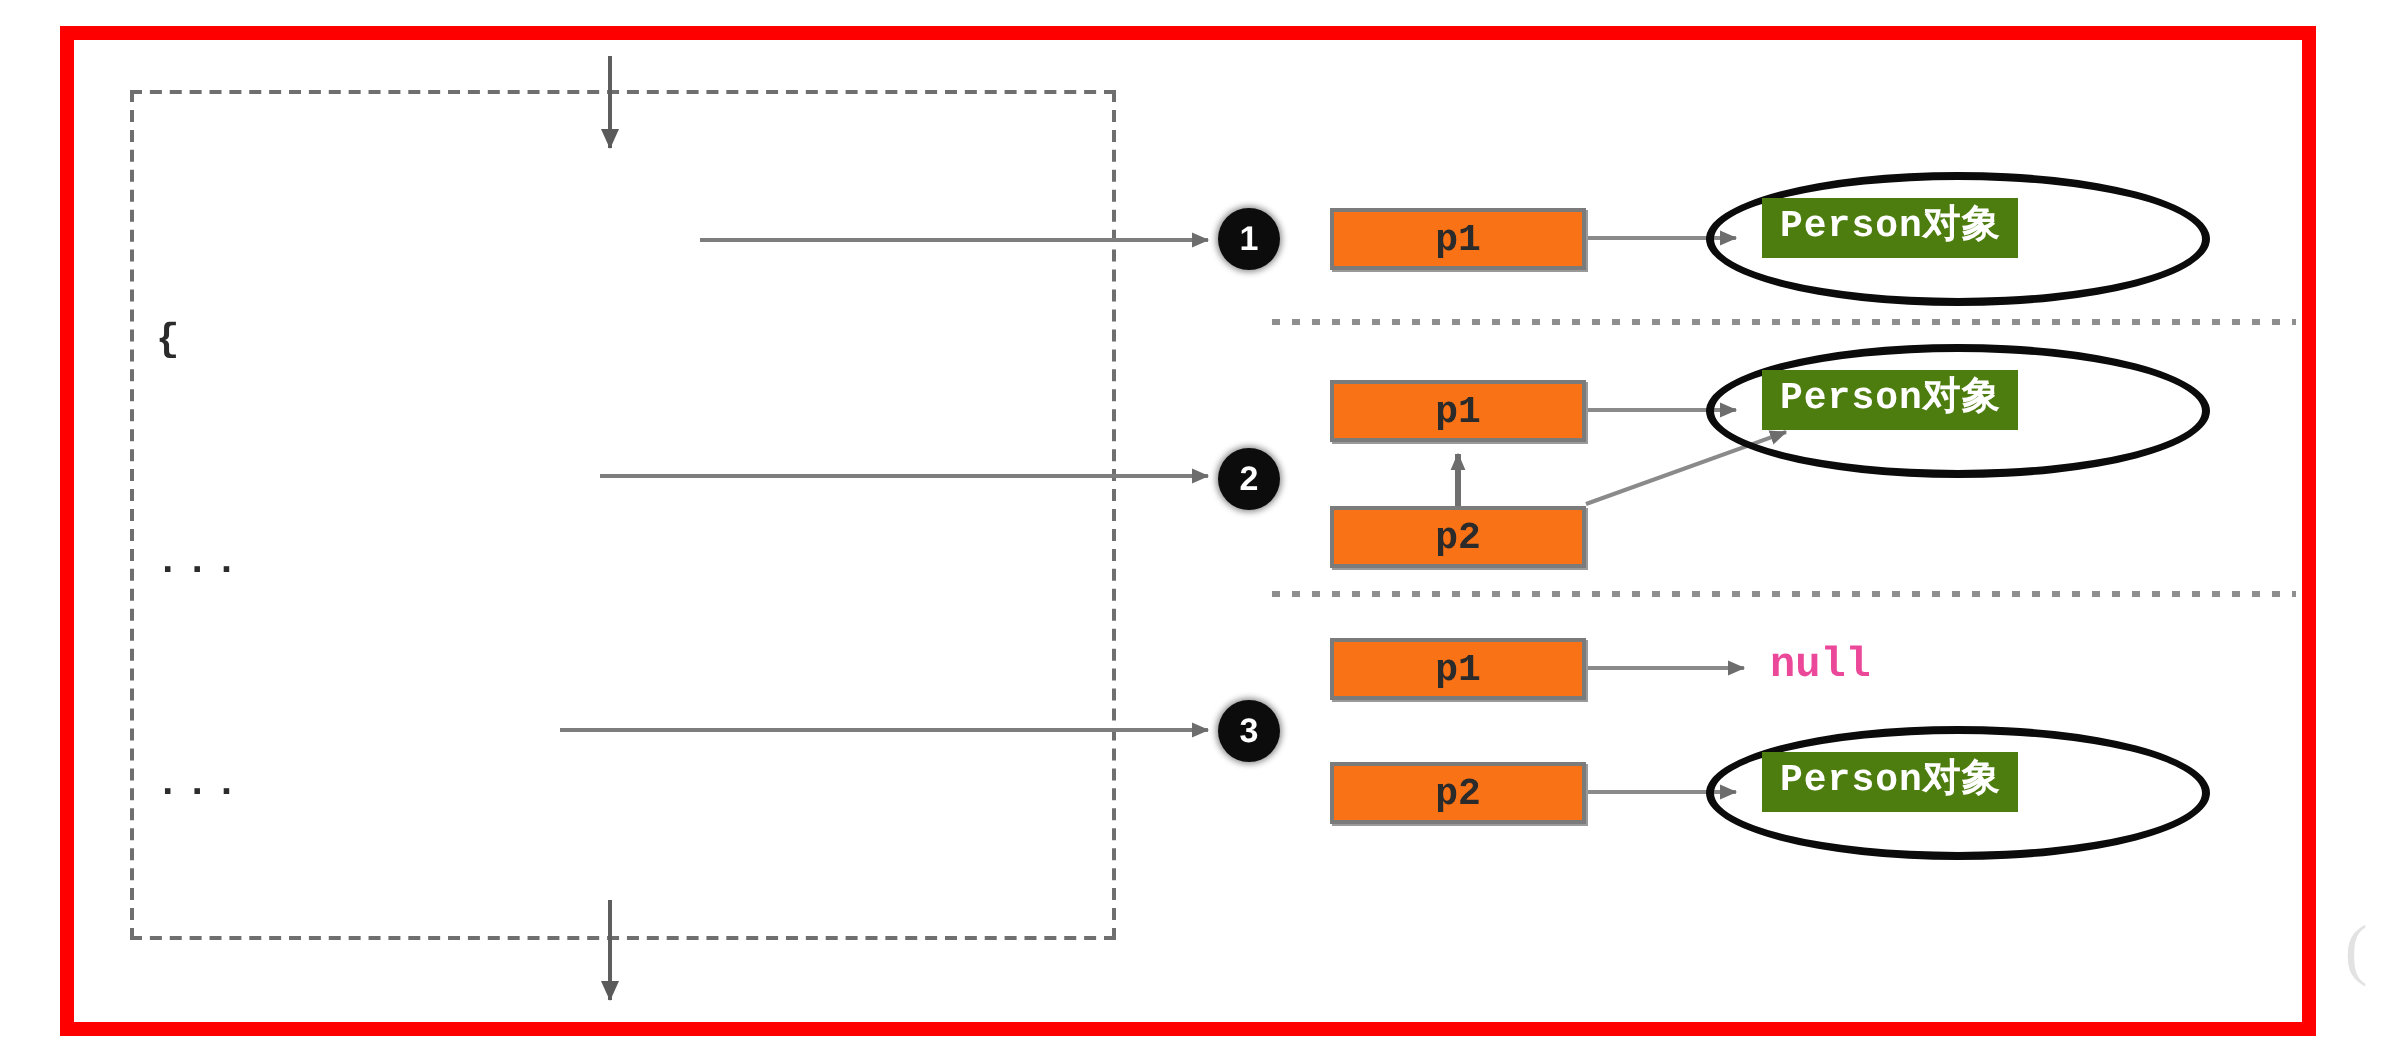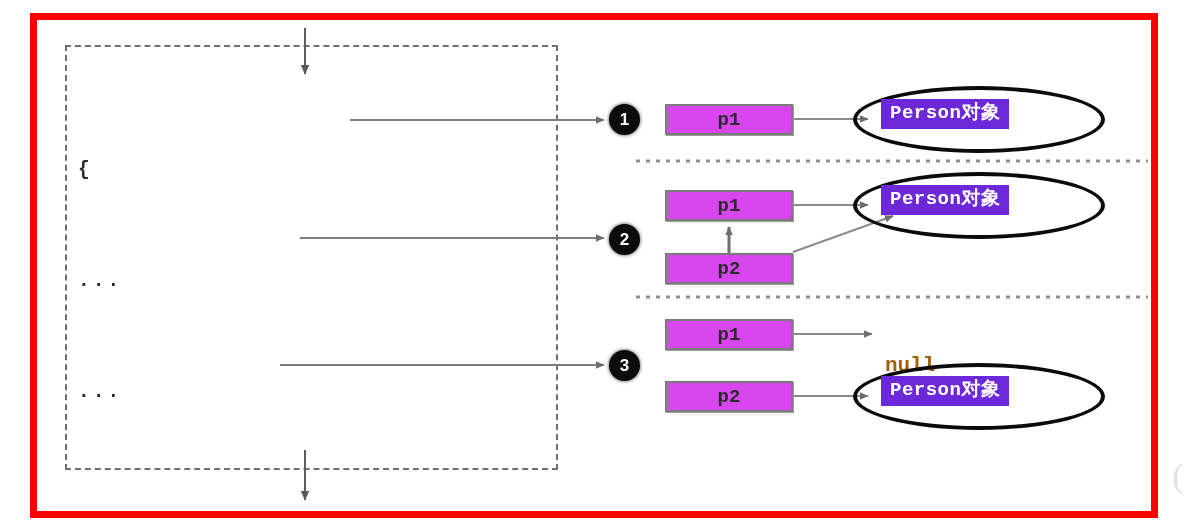--- a/index.html
+++ b/index.html
@@ -53,54 +53,53 @@
     display:flex;align-items:center;justify-content:center;
     box-shadow:0 0 3px 1px rgba(0,0,0,0.45);
     line-height:1;
   }
 
   
   .varbox{
     position:absolute;
     width:128px;height:31px;
     border:2px solid #7b7b7b;
-    background:#d946ef;
+    background:#f97316;
     box-sizing:border-box;
     display:flex;align-items:center;justify-content:center;
     font-family:"Liberation Mono","DejaVu Sans Mono",monospace;
     font-size:19px;font-weight:700;color:#2b2b2b;
     box-shadow:1px 1px 0 #9a9a9a;
   }
 
   
   .ellipse{
     position:absolute;
     width:252px;height:67px;
     border:4px solid #0b0b0b;
     border-radius:50%;
     box-sizing:border-box;
     background:transparent;
   }
   .objlabel{
     position:absolute;
-    background:#6d28d9;
+    background:#4d7c0f;
     color:#ffffff;
     font-family:"Liberation Mono","DejaVu Sans Mono",monospace;
     font-size:19px;font-weight:700;
     padding:3px 9px;
     white-space:nowrap;
     letter-spacing:0.5px;
     line-height:1.25;
   }
   .nulllabel{
     position:absolute;
     font-family:"Liberation Mono","DejaVu Sans Mono",monospace;
-    font-size:21px;font-weight:700;color:#a16207;
+    font-size:21px;font-weight:700;color:#ec4899;
     white-space:nowrap;
-    margin-top:32px;
   }
 
   
   svg.lines{
     position:absolute;left:0;top:0;width:1193px;height:530px;
     pointer-events:none;
   }
 
   
   .watermark{

